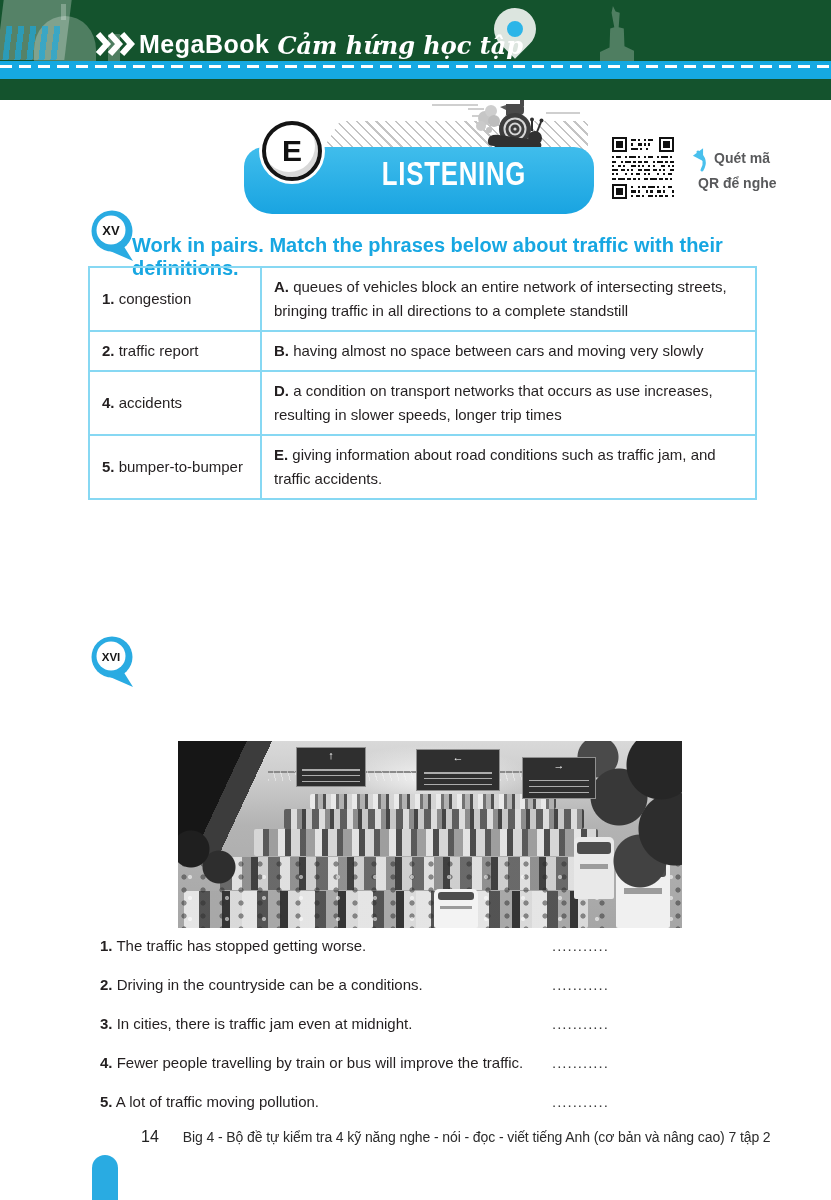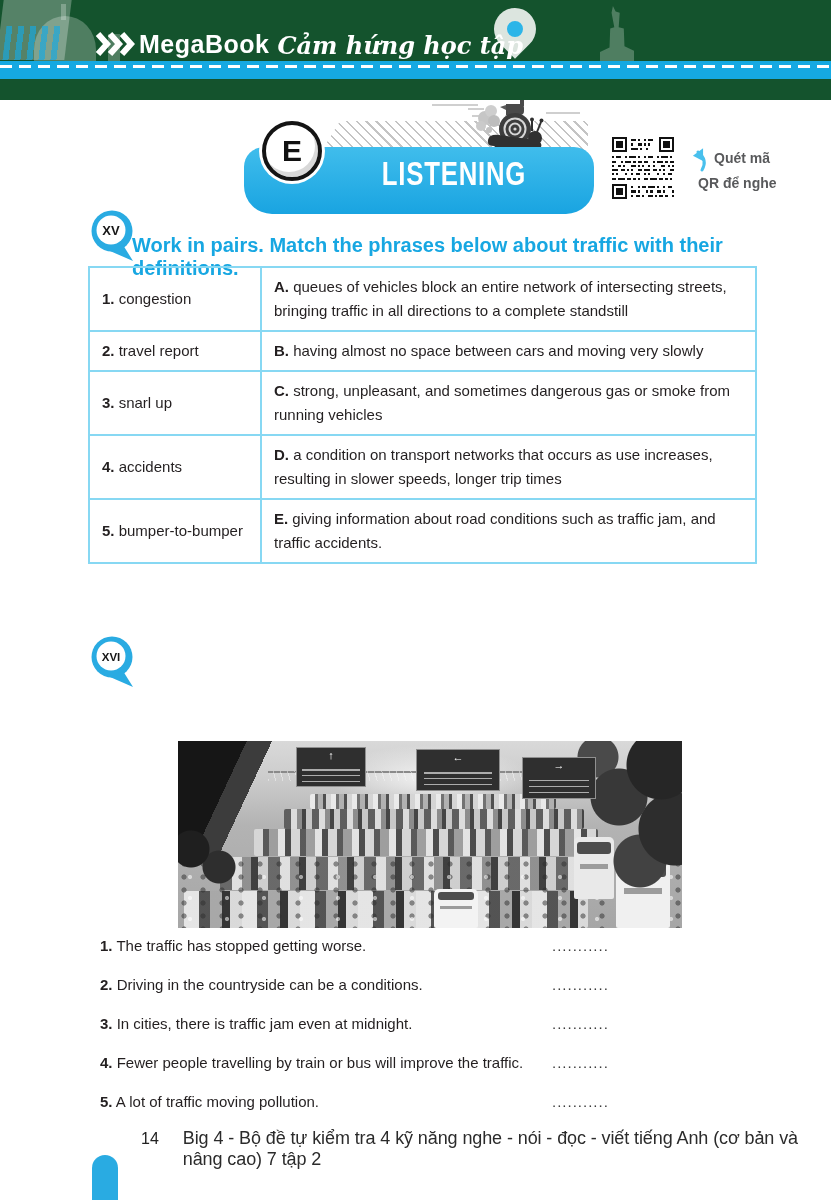--- a/index.html
+++ b/index.html
@@ -130,21 +130,21 @@
   .bus3 { left:256px; top:148px; width:44px; height:39px; background:#f3f3f3; }
 
   
   .statements { position:absolute; left:100px; top:936px; width:620px; }
   .stmt { position:relative; font-size:15px; line-height:20px; margin-bottom:19px; }
   .stmt-dots { position:absolute; left:452px; top:0; letter-spacing:1px; color:#3a3a3a; }
 
   
   .footer { position:absolute; left:96px; top:1128px; display:flex; align-items:baseline; }
   .page-number { font-size:16px; color:#222;margin-left:45px; }
-  .book-title { font-size:18px; color:#2b2b2b; margin-left:24px; letter-spacing:-.1px; }
+  .book-title { font-size:14px; color:#2b2b2b; margin-left:24px; letter-spacing:-.1px; }
   .corner-tab { position:absolute; left:92px; top:1155px; width:26px; height:45px;
     background:#29abe2; border-radius:13px 13px 0 0; }
 </style>
 </head>
 <body>
 
 <div class="page">
 
   <div class="site-header">
     <div class="sil sil-dome"></div>
@@ -241,26 +241,22 @@
   </svg>
   <div class="instruction xv-instruction">Work in pairs. Match the phrases below about traffic with their definitions.</div>
 
   <table class="match-table">
     <tbody>
       <tr>
         <td class="c1"><span class="bld">1.</span> <span>congestion</span></td>
         <td><span class="bld">A.</span> <span>queues of vehicles block an entire network of intersecting streets, bringing traffic in all directions to a complete standstill</span></td>
       </tr>
       <tr>
-        <td class="c1"><span class="bld">2.</span> <span>travel report</span></td>
+        <td class="c1"><span class="bld">2.</span> <span>traffic report</span></td>
         <td><span class="bld">B.</span> <span>having almost no space between cars and moving very slowly</span></td>
-      </tr>
-      <tr>
-        <td class="c1"><span class="bld">3.</span> <span>snarl up</span></td>
-        <td><span class="bld">C.</span> <span>strong, unpleasant, and sometimes dangerous gas or smoke from running vehicles</span></td>
       </tr>
       <tr>
         <td class="c1"><span class="bld">4.</span> <span>accidents</span></td>
         <td><span class="bld">D.</span> <span>a condition on transport networks that occurs as use increases, resulting in slower speeds, longer trip times</span></td>
       </tr>
       <tr>
         <td class="c1"><span class="bld">5.</span> <span>bumper-to-bumper</span></td>
         <td><span class="bld">E.</span> <span>giving information about road conditions such as traffic jam, and traffic accidents.</span></td>
       </tr>
     </tbody>

